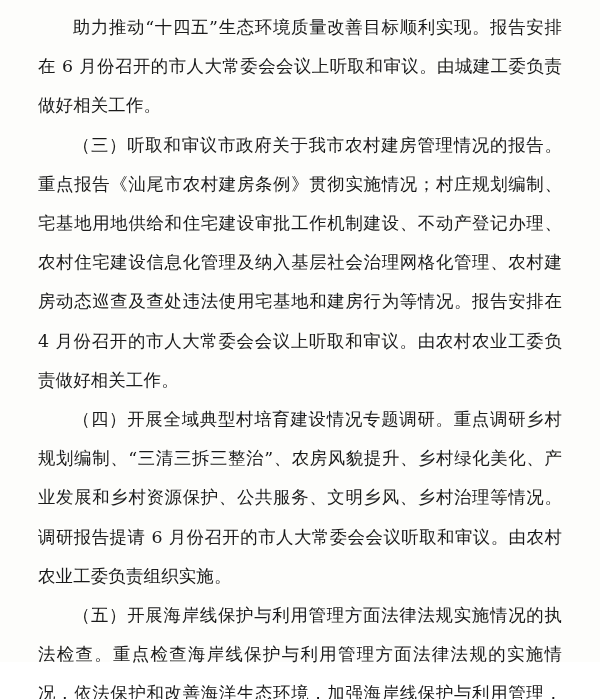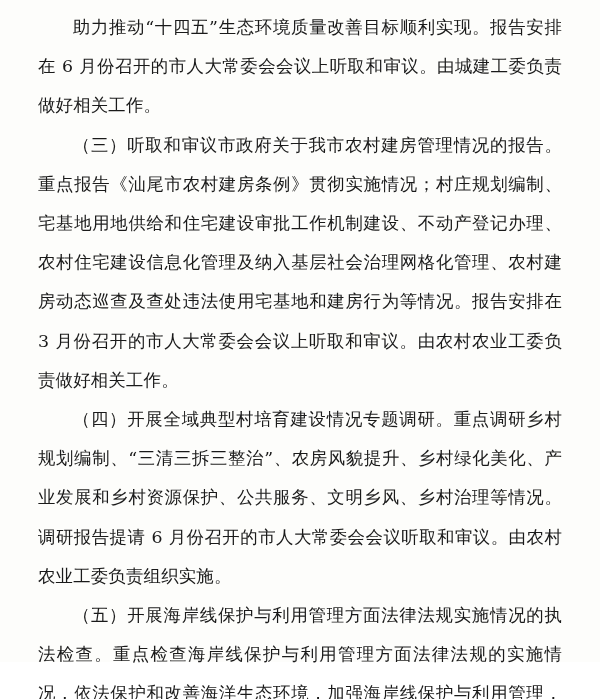--- a/index.html
+++ b/index.html
@@ -40,18 +40,18 @@
   .doc-body p + p {
     margin-top: 0;
   }
 </style>
 </head>
 <body>
 
 <div class="page">
   <div class="doc-body">
     <p class="para indent">助力推动“十四五”生态环境质量改善目标顺利实现。报告安排在 6 月份召开的市人大常委会会议上听取和审议。由城建工委负责做好相关工作。</p>
-    <p class="para indent">（三）听取和审议市政府关于我市农村建房管理情况的报告。重点报告《汕尾市农村建房条例》贯彻实施情况；村庄规划编制、宅基地用地供给和住宅建设审批工作机制建设、不动产登记办理、农村住宅建设信息化管理及纳入基层社会治理网格化管理、农村建房动态巡查及查处违法使用宅基地和建房行为等情况。报告安排在 3 月份召开的市人大常委会会议上听取和审议。由农村农业工委负责做好相关工作。</p>
+    <p class="para indent">（三）听取和审议市政府关于我市农村建房管理情况的报告。重点报告《汕尾市农村建房条例》贯彻实施情况；村庄规划编制、宅基地用地供给和住宅建设审批工作机制建设、不动产登记办理、农村住宅建设信息化管理及纳入基层社会治理网格化管理、农村建房动态巡查及查处违法使用宅基地和建房行为等情况。报告安排在 4 月份召开的市人大常委会会议上听取和审议。由农村农业工委负责做好相关工作。</p>
     <p class="para indent">（四）开展全域典型村培育建设情况专题调研。重点调研乡村规划编制、“三清三拆三整治”、农房风貌提升、乡村绿化美化、产业发展和乡村资源保护、公共服务、文明乡风、乡村治理等情况。调研报告提请 6 月份召开的市人大常委会会议听取和审议。由农村农业工委负责组织实施。</p>
     <p class="para indent">（五）开展海岸线保护与利用管理方面法律法规实施情况的执法检查。重点检查海岸线保护与利用管理方面法律法规的实施情况，依法保护和改善海洋生态环境，加强海岸线保护与利用管理，助力构建科学合理的海岸线保护与利用格局，促进海洋经济高质量发展。执法检查报告提请 10 月份召开的市人大常委会会议听取和审议。由城建工委负责组织实施。</p>
 
   </div>
 </div>
 
 </body></html>

